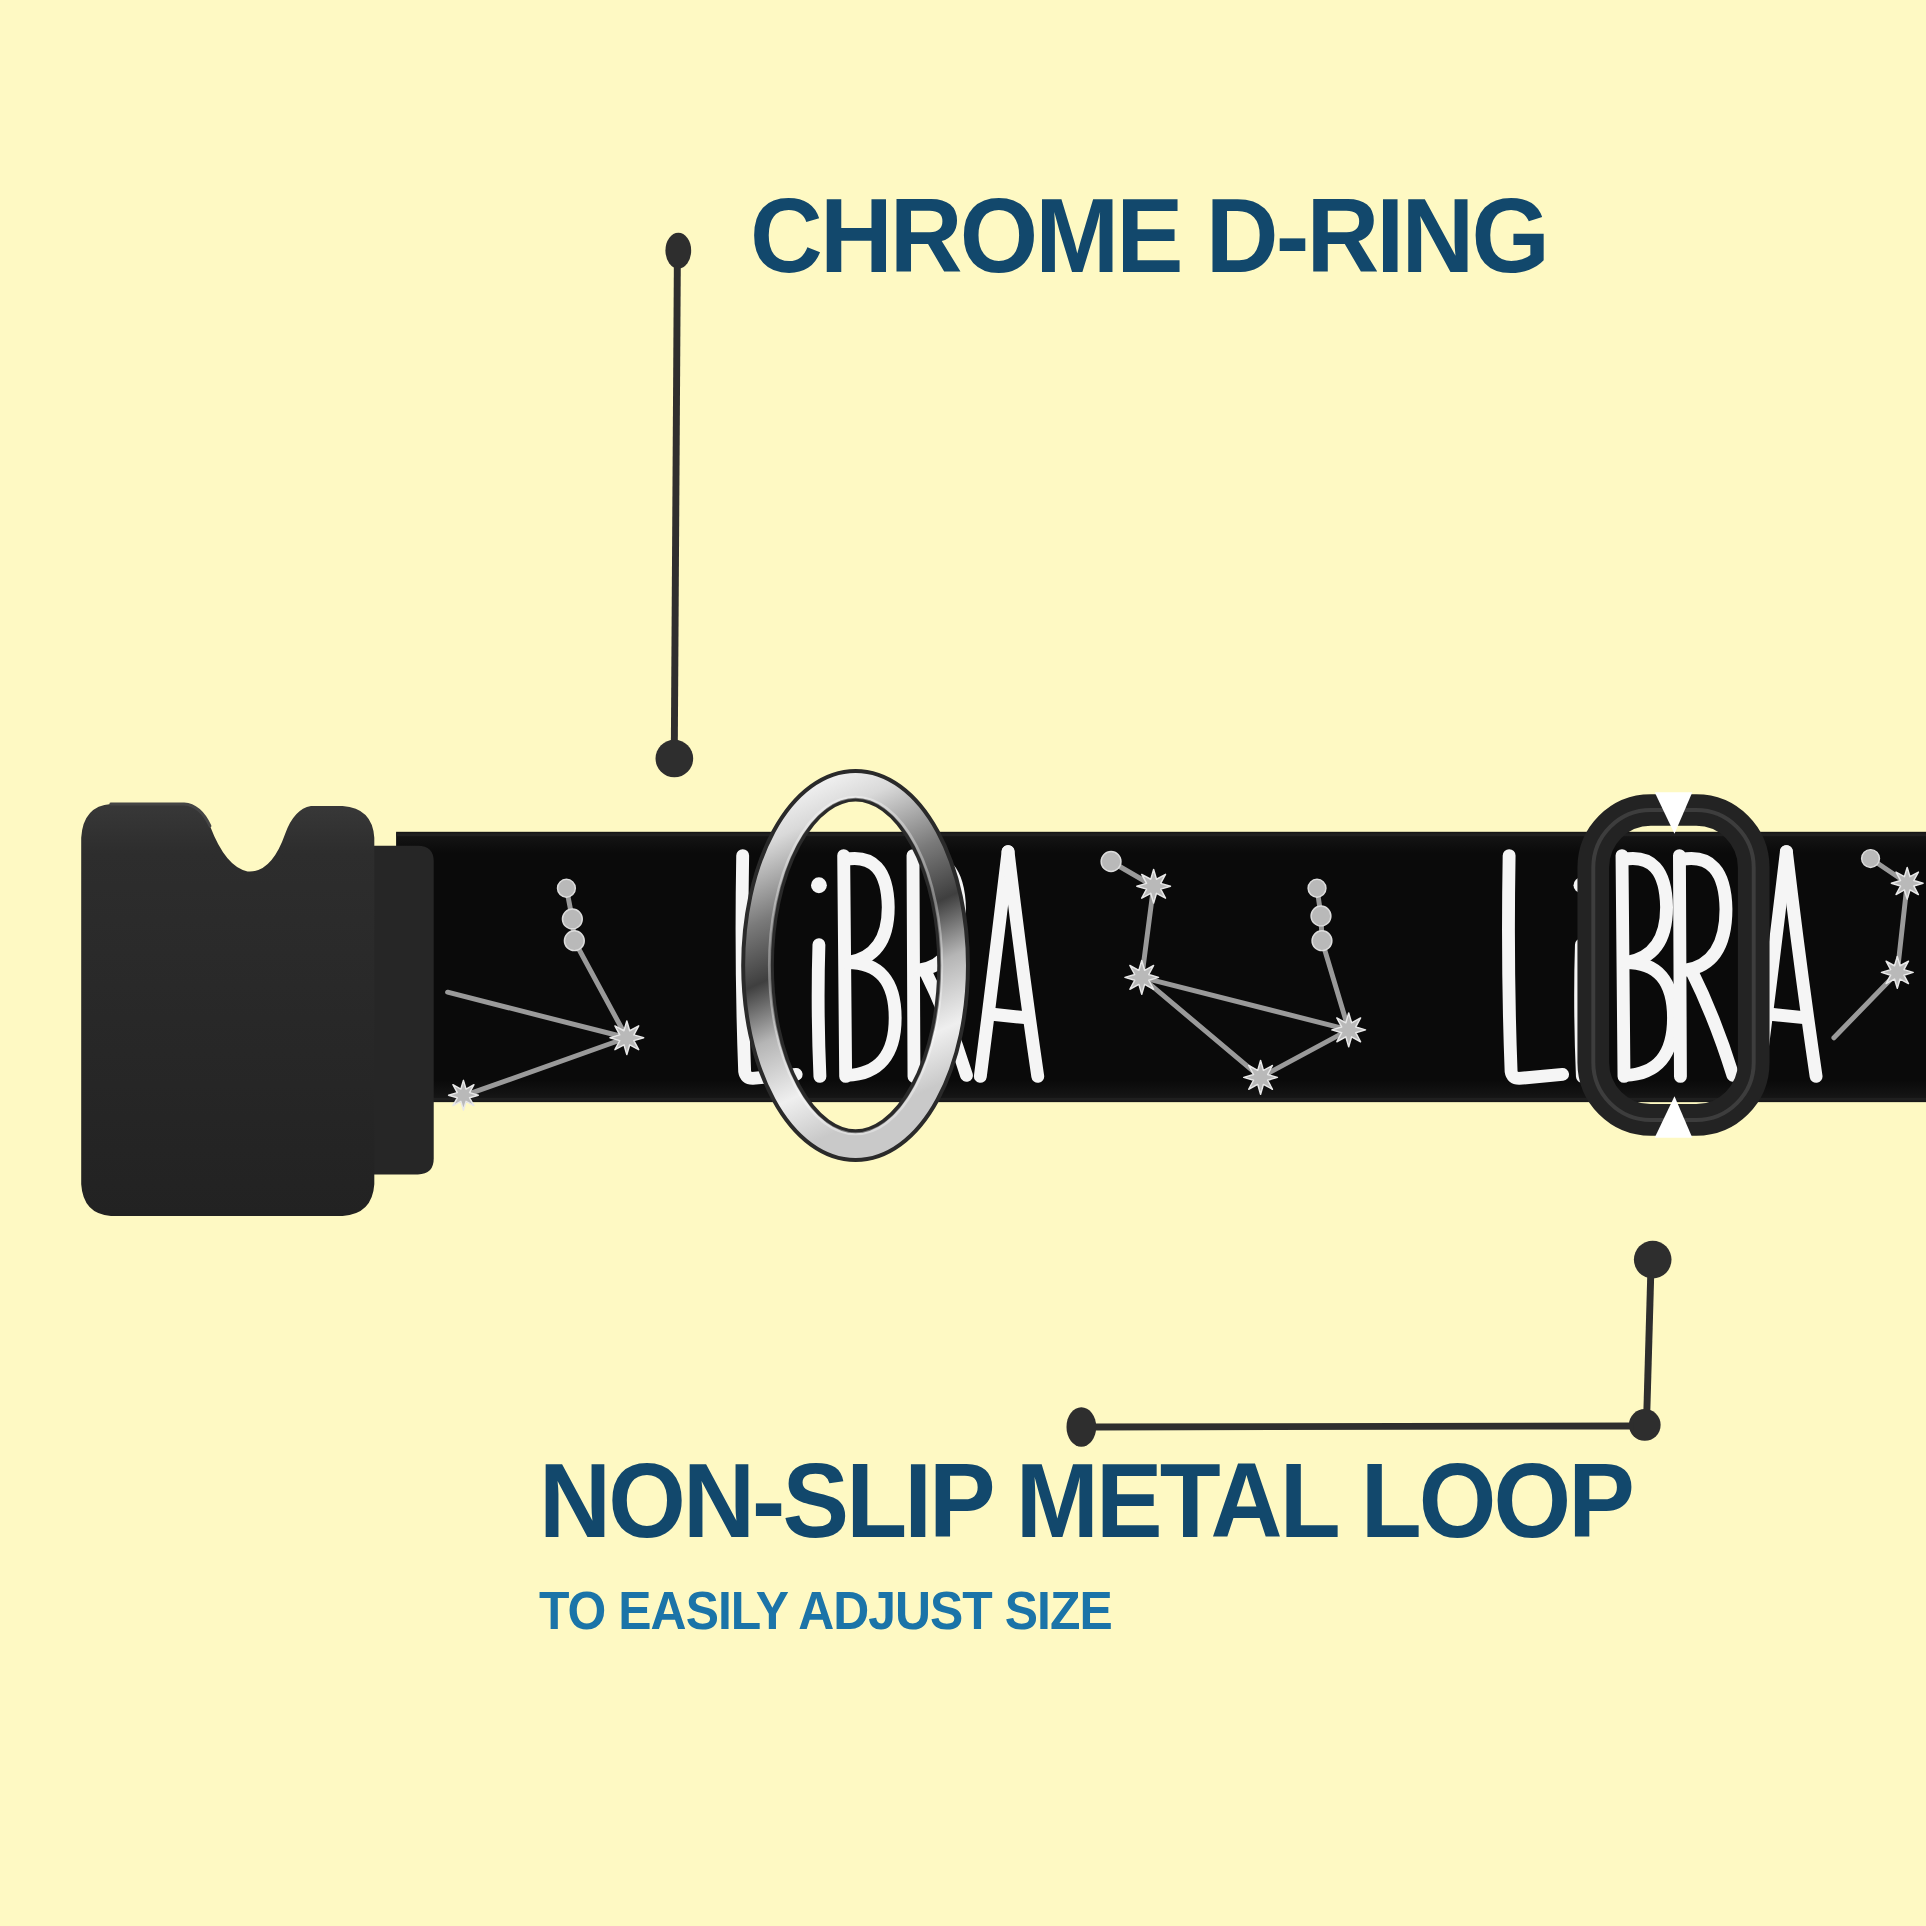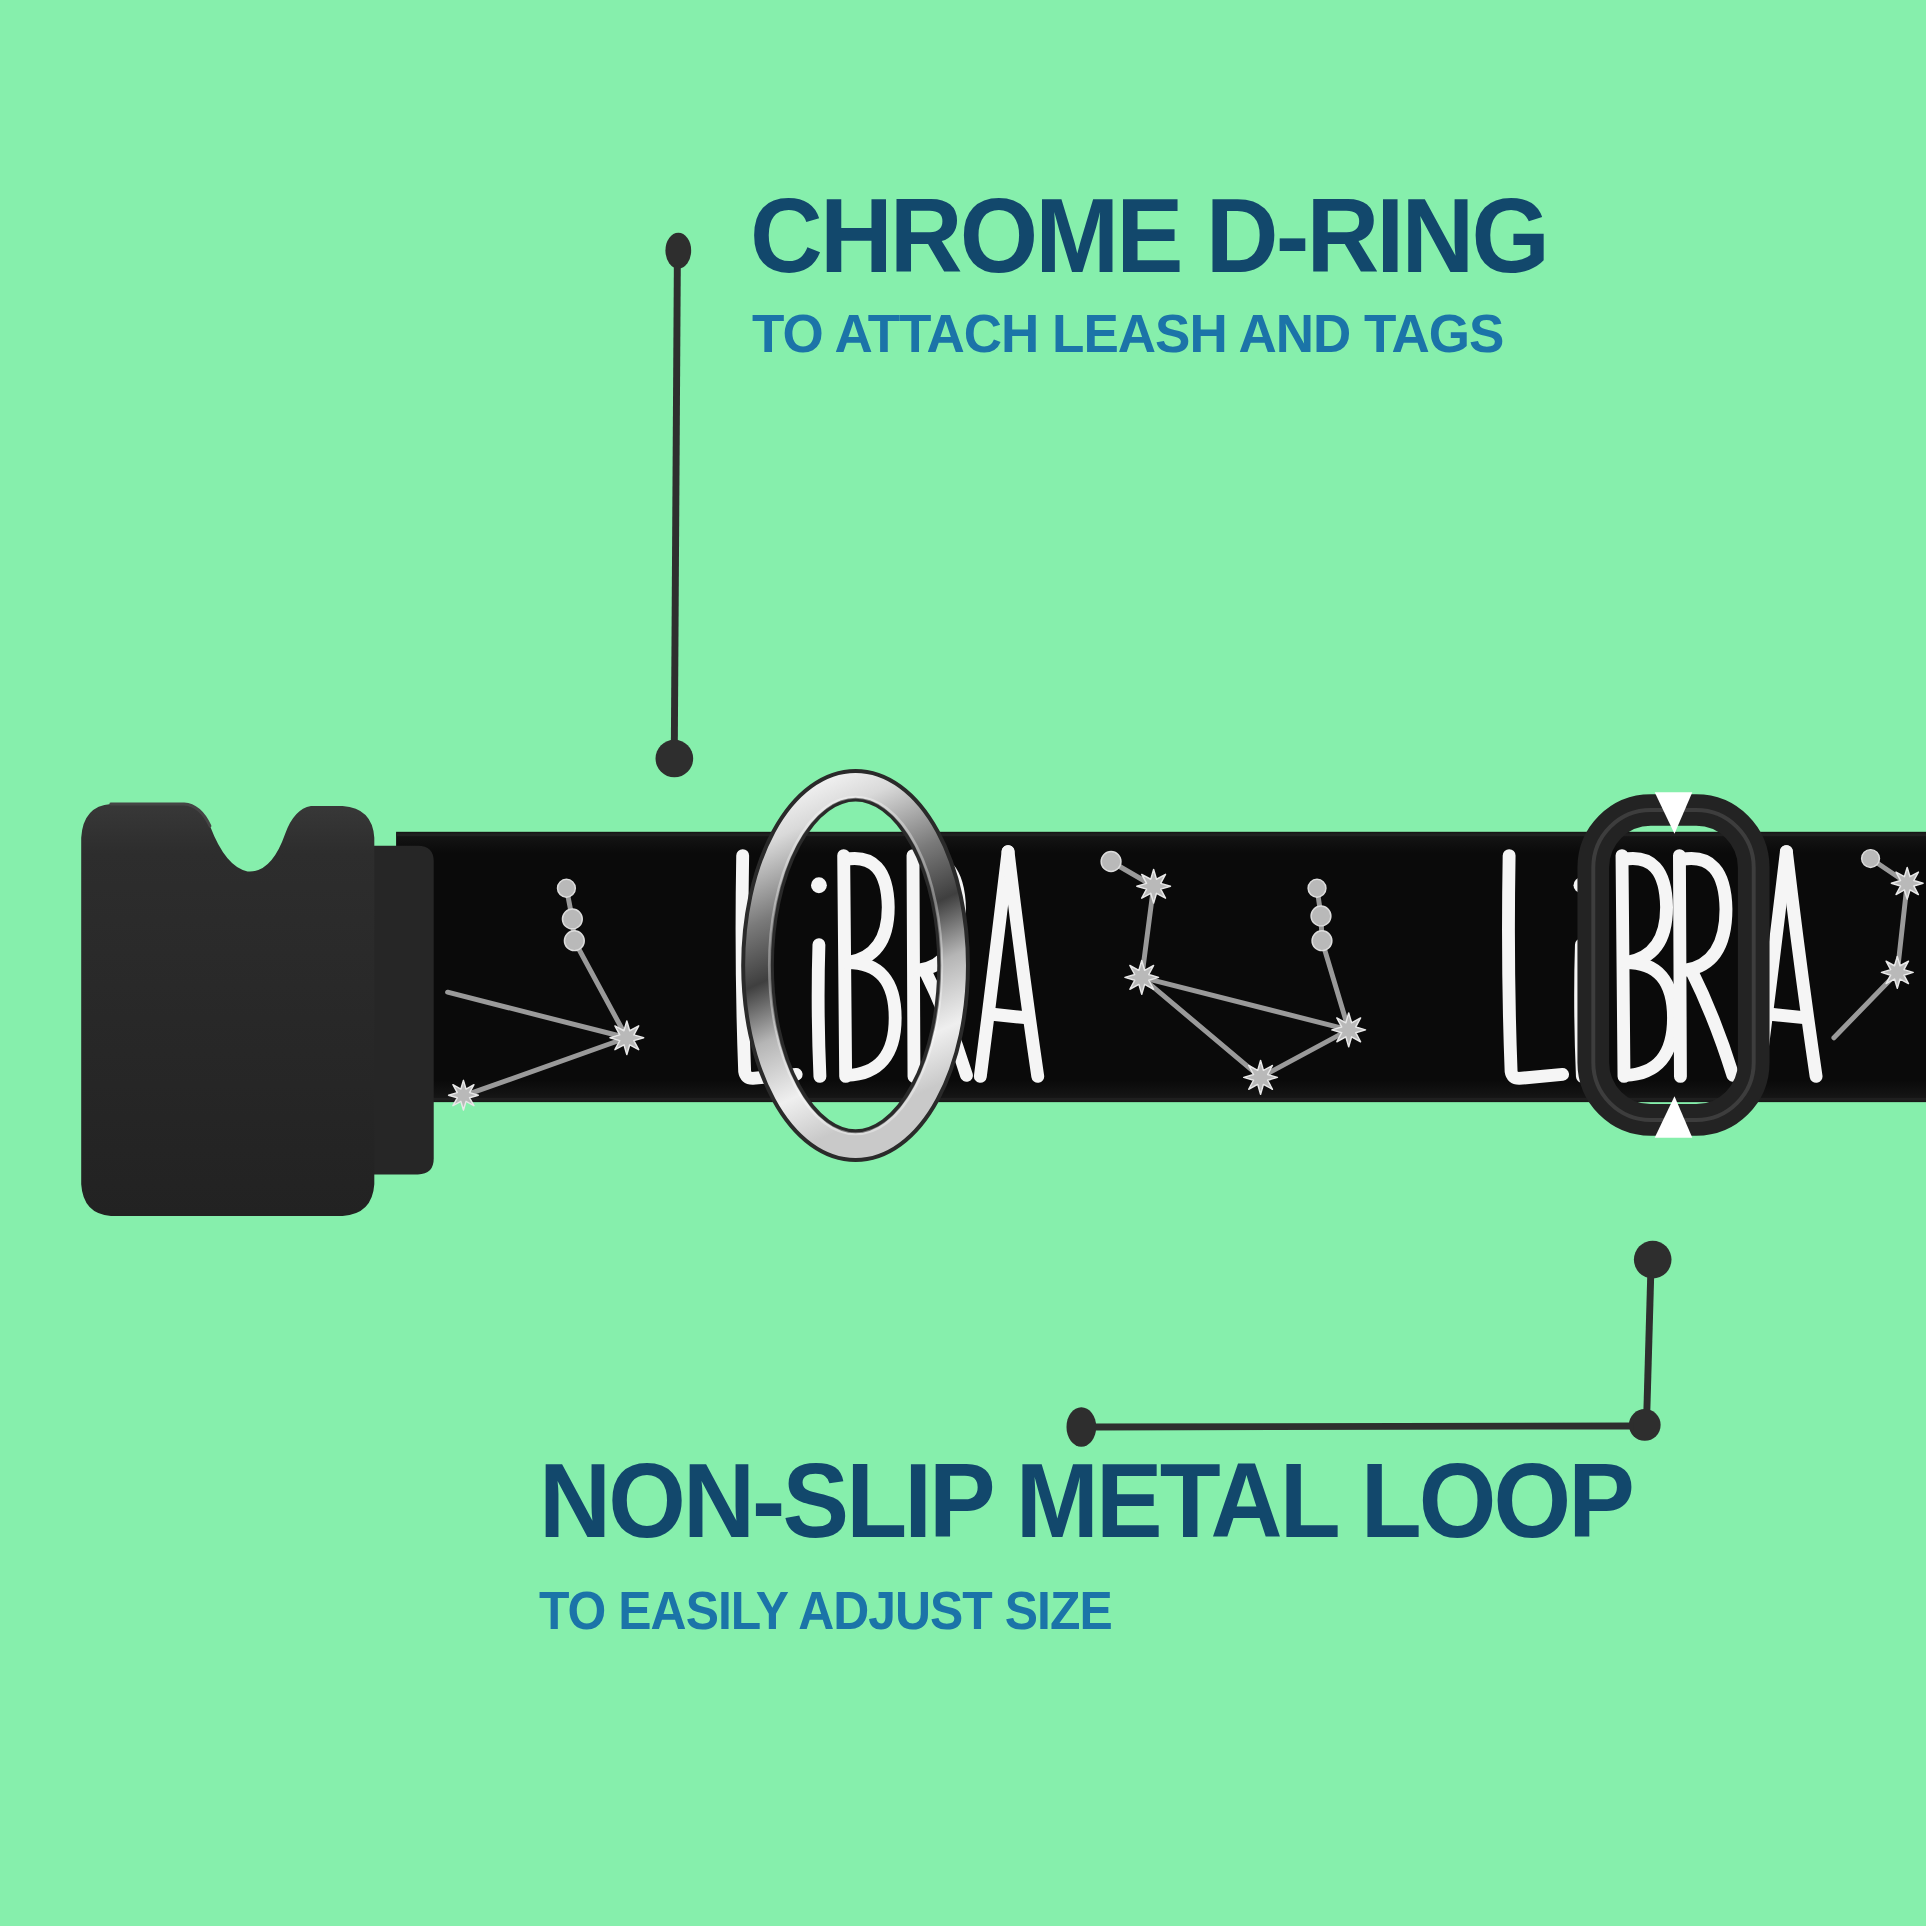--- a/index.html
+++ b/index.html
@@ -1,34 +1,33 @@
 <!DOCTYPE html>
 <html><head>
 <meta charset="utf-8">
 <style>
   html,body{margin:0;padding:0;background:#ffffff;}
-  #canvas{position:relative;width:1927px;height:1927px;background:#86efac;overflow:hidden;
+  #canvas{position:relative;width:1927px;height:1927px;background:#fef9c3;overflow:hidden;
           font-family:"Liberation Sans",sans-serif;}
   .callout-title{position:absolute;font-weight:bold;font-size:105px;line-height:1;
                  letter-spacing:-3px;white-space:nowrap;display:inline-block;transform-origin:left top;}
   .callout-sub{position:absolute;font-weight:bold;font-size:53px;line-height:1;
                letter-spacing:-1px;white-space:nowrap;display:inline-block;transform-origin:left top;}
   #top-title{left:750px;top:183px;transform:scaleX(0.96);}
   #top-sub{left:752px;top:307px;}
   #bottom-title{left:539px;top:1448px;transform:scaleX(0.95);}
   #bottom-sub{left:539px;top:1584px;transform:scaleX(0.94);}
   svg{position:absolute;left:0;top:0;}
 </style>
 </head>
 <body>
 
 <div id="canvas">
 
   <div id="top-title" class="callout-title" style="color: rgb(18, 72, 108);">CHROME D-RING</div>
-  <div id="top-sub" class="callout-sub" style="color: rgb(27, 116, 168);">TO ATTACH LEASH AND TAGS</div>
   <div id="bottom-title" class="callout-title" style="color: rgb(18, 72, 108);">NON-SLIP METAL LOOP</div>
   <div id="bottom-sub" class="callout-sub" style="color: rgb(27, 116, 168);">TO EASILY ADJUST SIZE</div>
 
   <svg id="art" width="1927" height="1927" viewBox="0 0 1946 1946">
     <defs>
       <linearGradient id="chrome" x1="0" y1="0" x2="0.25" y2="1">
         <stop offset="0" stop-color="#ffffff"></stop>
         <stop offset="0.16" stop-color="#d9d9d9"></stop>
         <stop offset="0.36" stop-color="#7a7a7a"></stop>
         <stop offset="0.52" stop-color="#3f3f3f"></stop>

